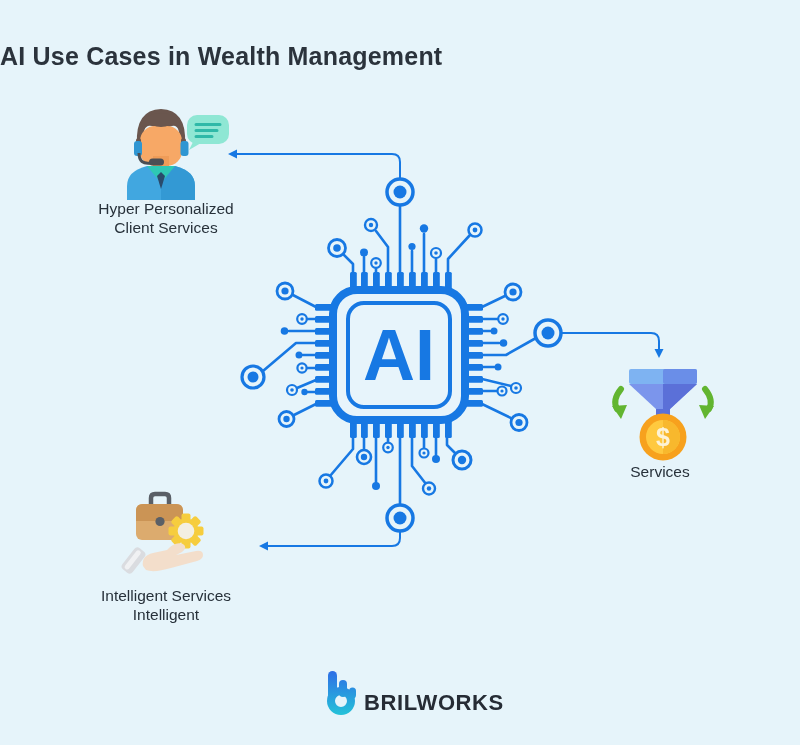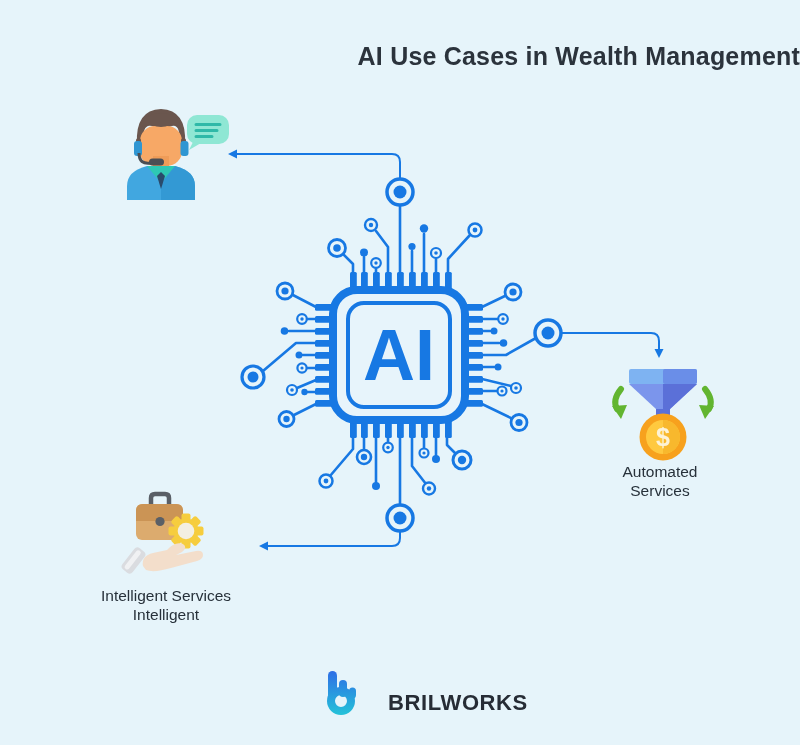--- a/index.html
+++ b/index.html
@@ -2,34 +2,34 @@
 <html><head>
 <meta charset="utf-8">
 <style>
   html,body{margin:0;padding:0;}
   .canvas{
     position:relative;width:800px;height:745px;overflow:hidden;
     background:#e6f4fa;
     font-family:"Liberation Sans",sans-serif;
   }
   .title{
-    position:absolute;left:0;right:0;top:42px;text-align:right;
+    position:absolute;left:0;right:0;top:42px;text-align:left;
     font-size:25px;font-weight:bold;color:#2b333c;letter-spacing:.2px;
   }
   .uc-label{
     position:absolute;text-align:center;
     font-size:15.5px;line-height:19px;color:#27313a;font-weight:500;
   }
   .uc-label span{display:block;}
   #label-1{left:66px;top:199px;width:200px;}
   #label-2{left:560px;top:462px;width:200px;}
   #label-3{left:66px;top:586px;width:200px;}
   .brand{
     position:absolute;left:364px;top:690px;
-    font-size:22px;font-weight:bold;color:#262c35;letter-spacing:.6px;margin-left:24px;
+    font-size:22px;font-weight:bold;color:#262c35;letter-spacing:.6px;
   }
   svg.stage{position:absolute;left:0;top:0;}
   .c-line{fill:none;stroke:#1778e3;stroke-width:2.6;stroke-linejoin:round;stroke-linecap:round;}
   .c-dot{fill:#1778e3;}
   .c-ring{fill:#e6f4fa;stroke:#1778e3;}
   .a-line{fill:none;stroke:#1778e3;stroke-width:2;stroke-linejoin:round;}
   .a-head{fill:#1778e3;}
   .pin{fill:#1778e3;}
 </style>
 </head>
@@ -282,22 +282,25 @@
     </g>
 
     <g>
       <rect x="328" y="671" width="9" height="28" rx="4.5" fill="url(#bgrad)"></rect>
       <rect x="339" y="680" width="8" height="17" rx="4" fill="url(#bgrad)"></rect>
       <rect x="349" y="687.5" width="7" height="11" rx="3.5" fill="url(#bgrad)"></rect>
       <circle cx="341" cy="701" r="10" fill="none" stroke="url(#bgrad)" stroke-width="8"></circle>
     </g>
   </svg>
 
+  <div class="uc-label" id="label-1">
+    <span>Hyper Personalized</span>
+    <span>Client Services</span>
+  </div>
   <div class="uc-label" id="label-2">
-    <span>Automated</span>
     <span>Services</span>
   </div>
   <div class="uc-label" id="label-3">
     <span>Intelligent Services</span>
     <span>Intelligent</span>
   </div>
 
   <div class="brand">BRILWORKS</div>
 </div>
 

